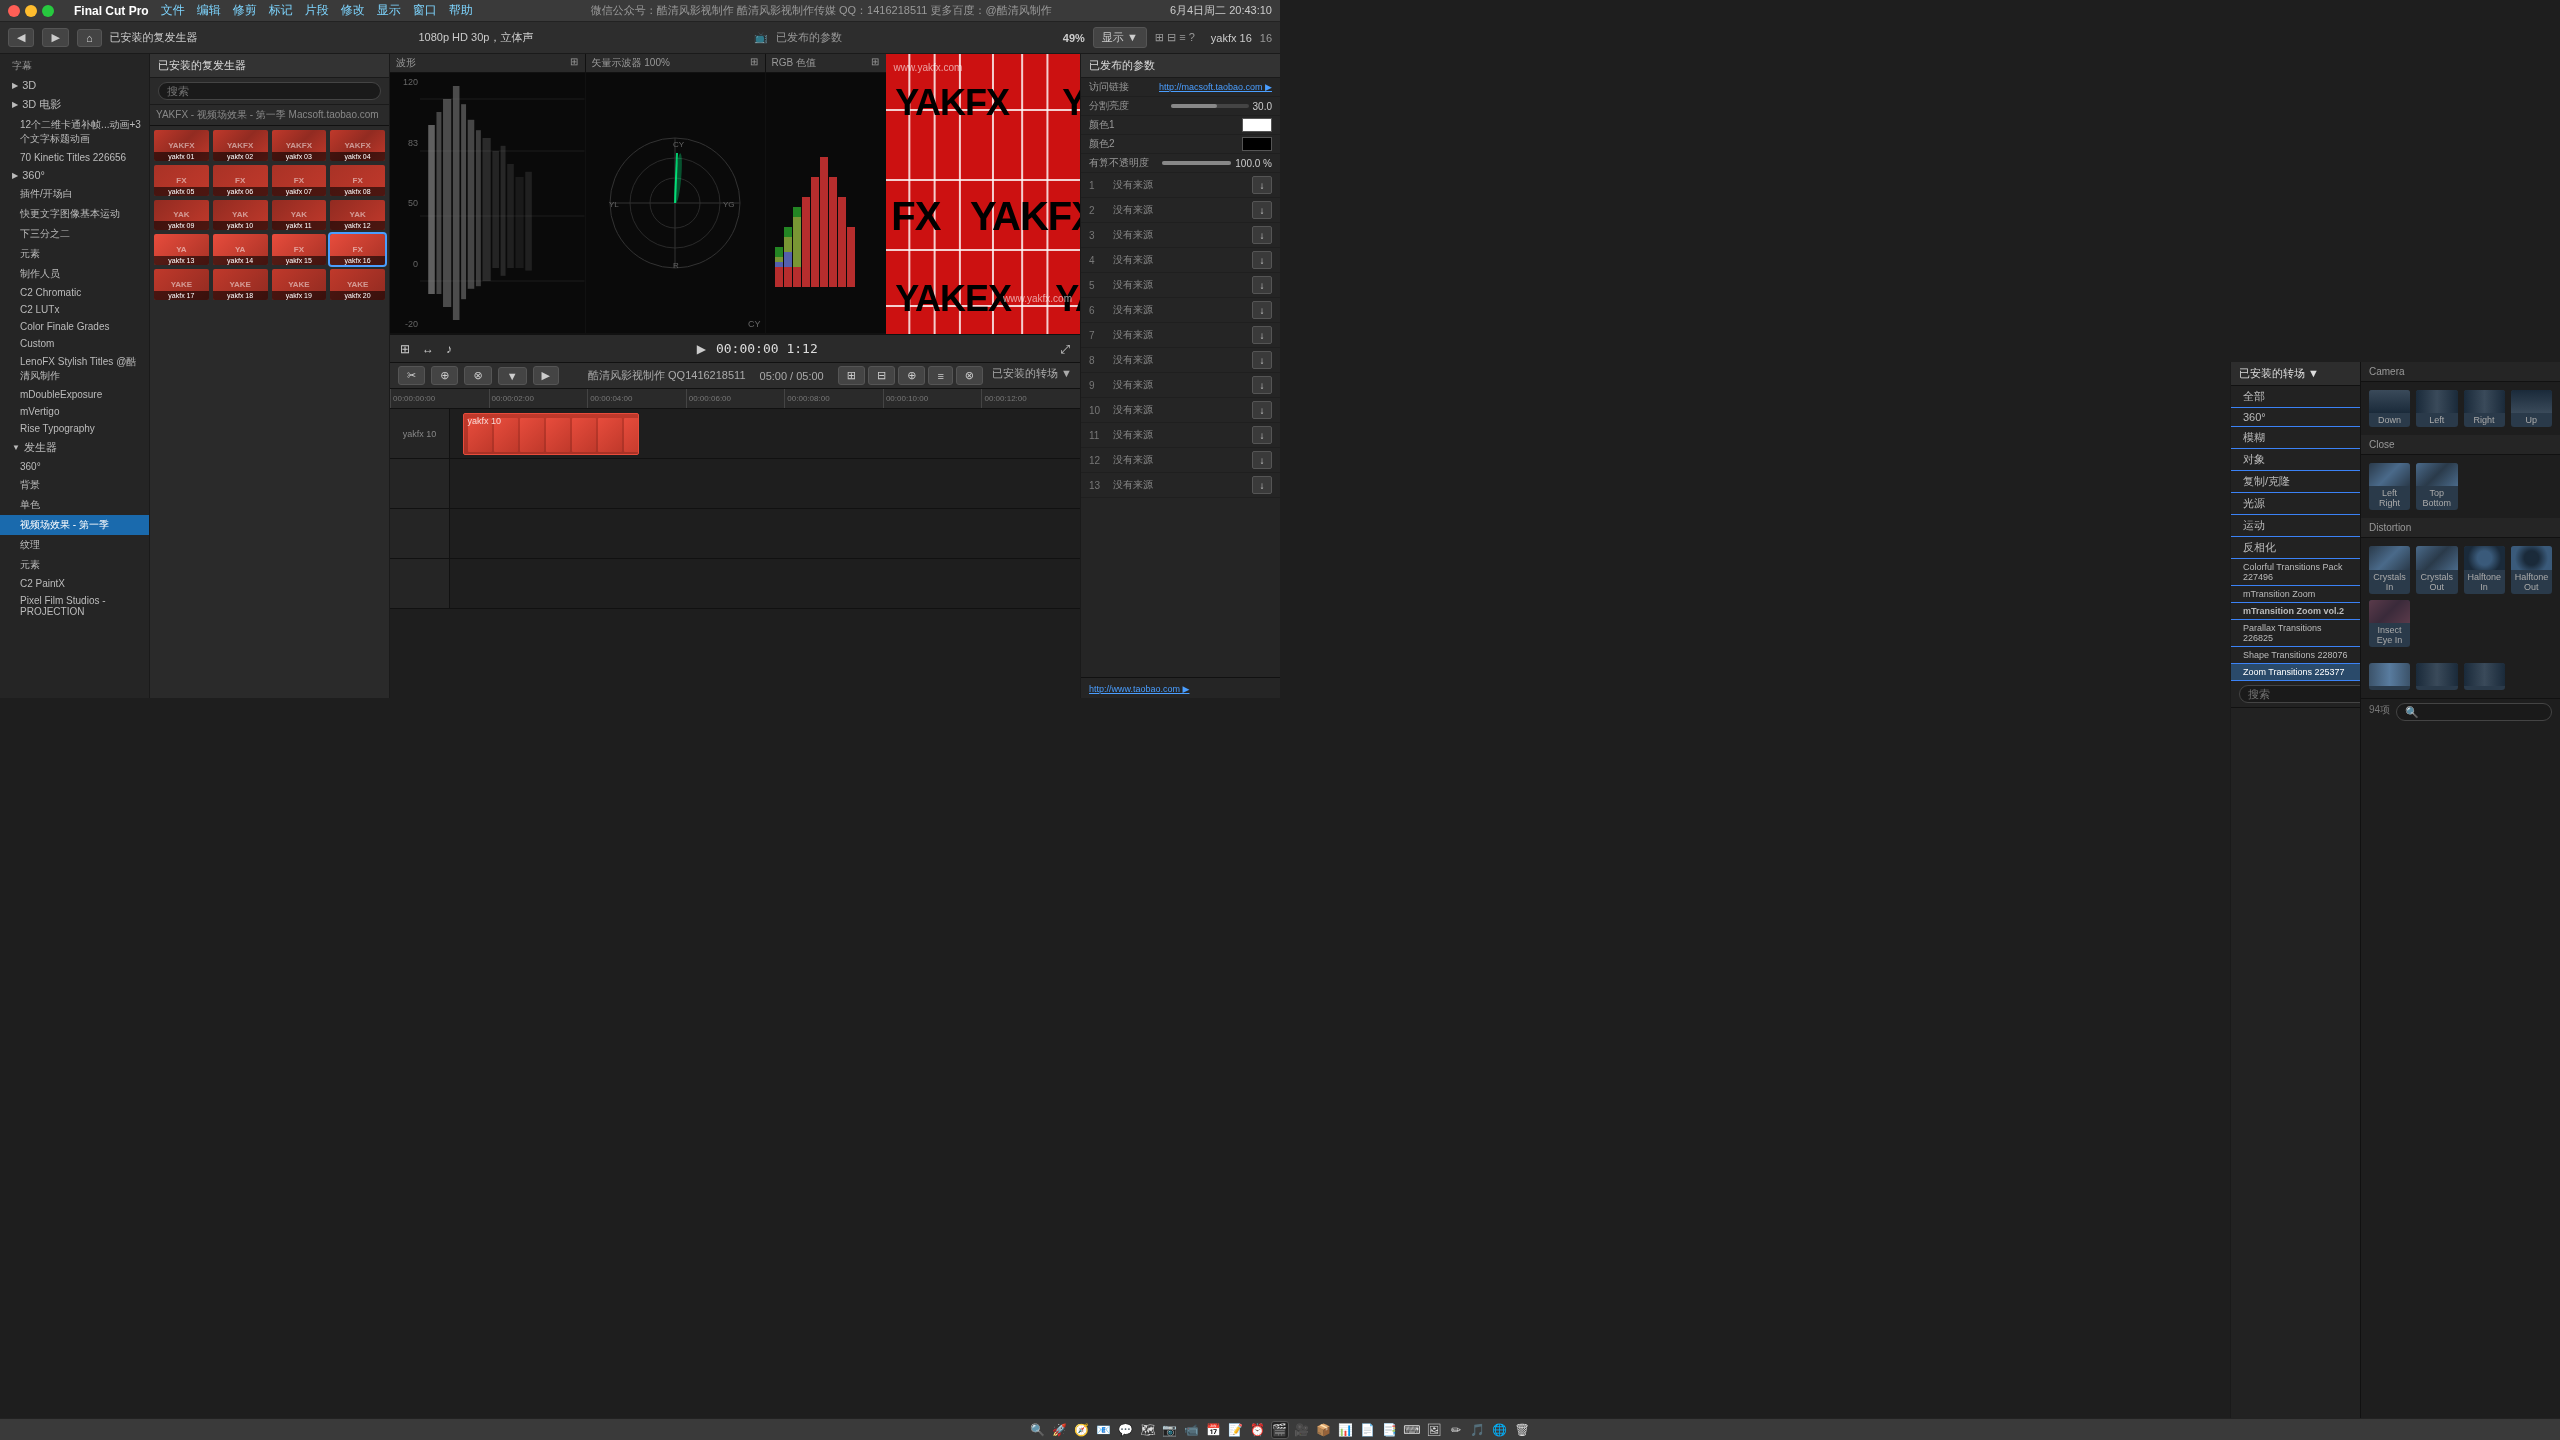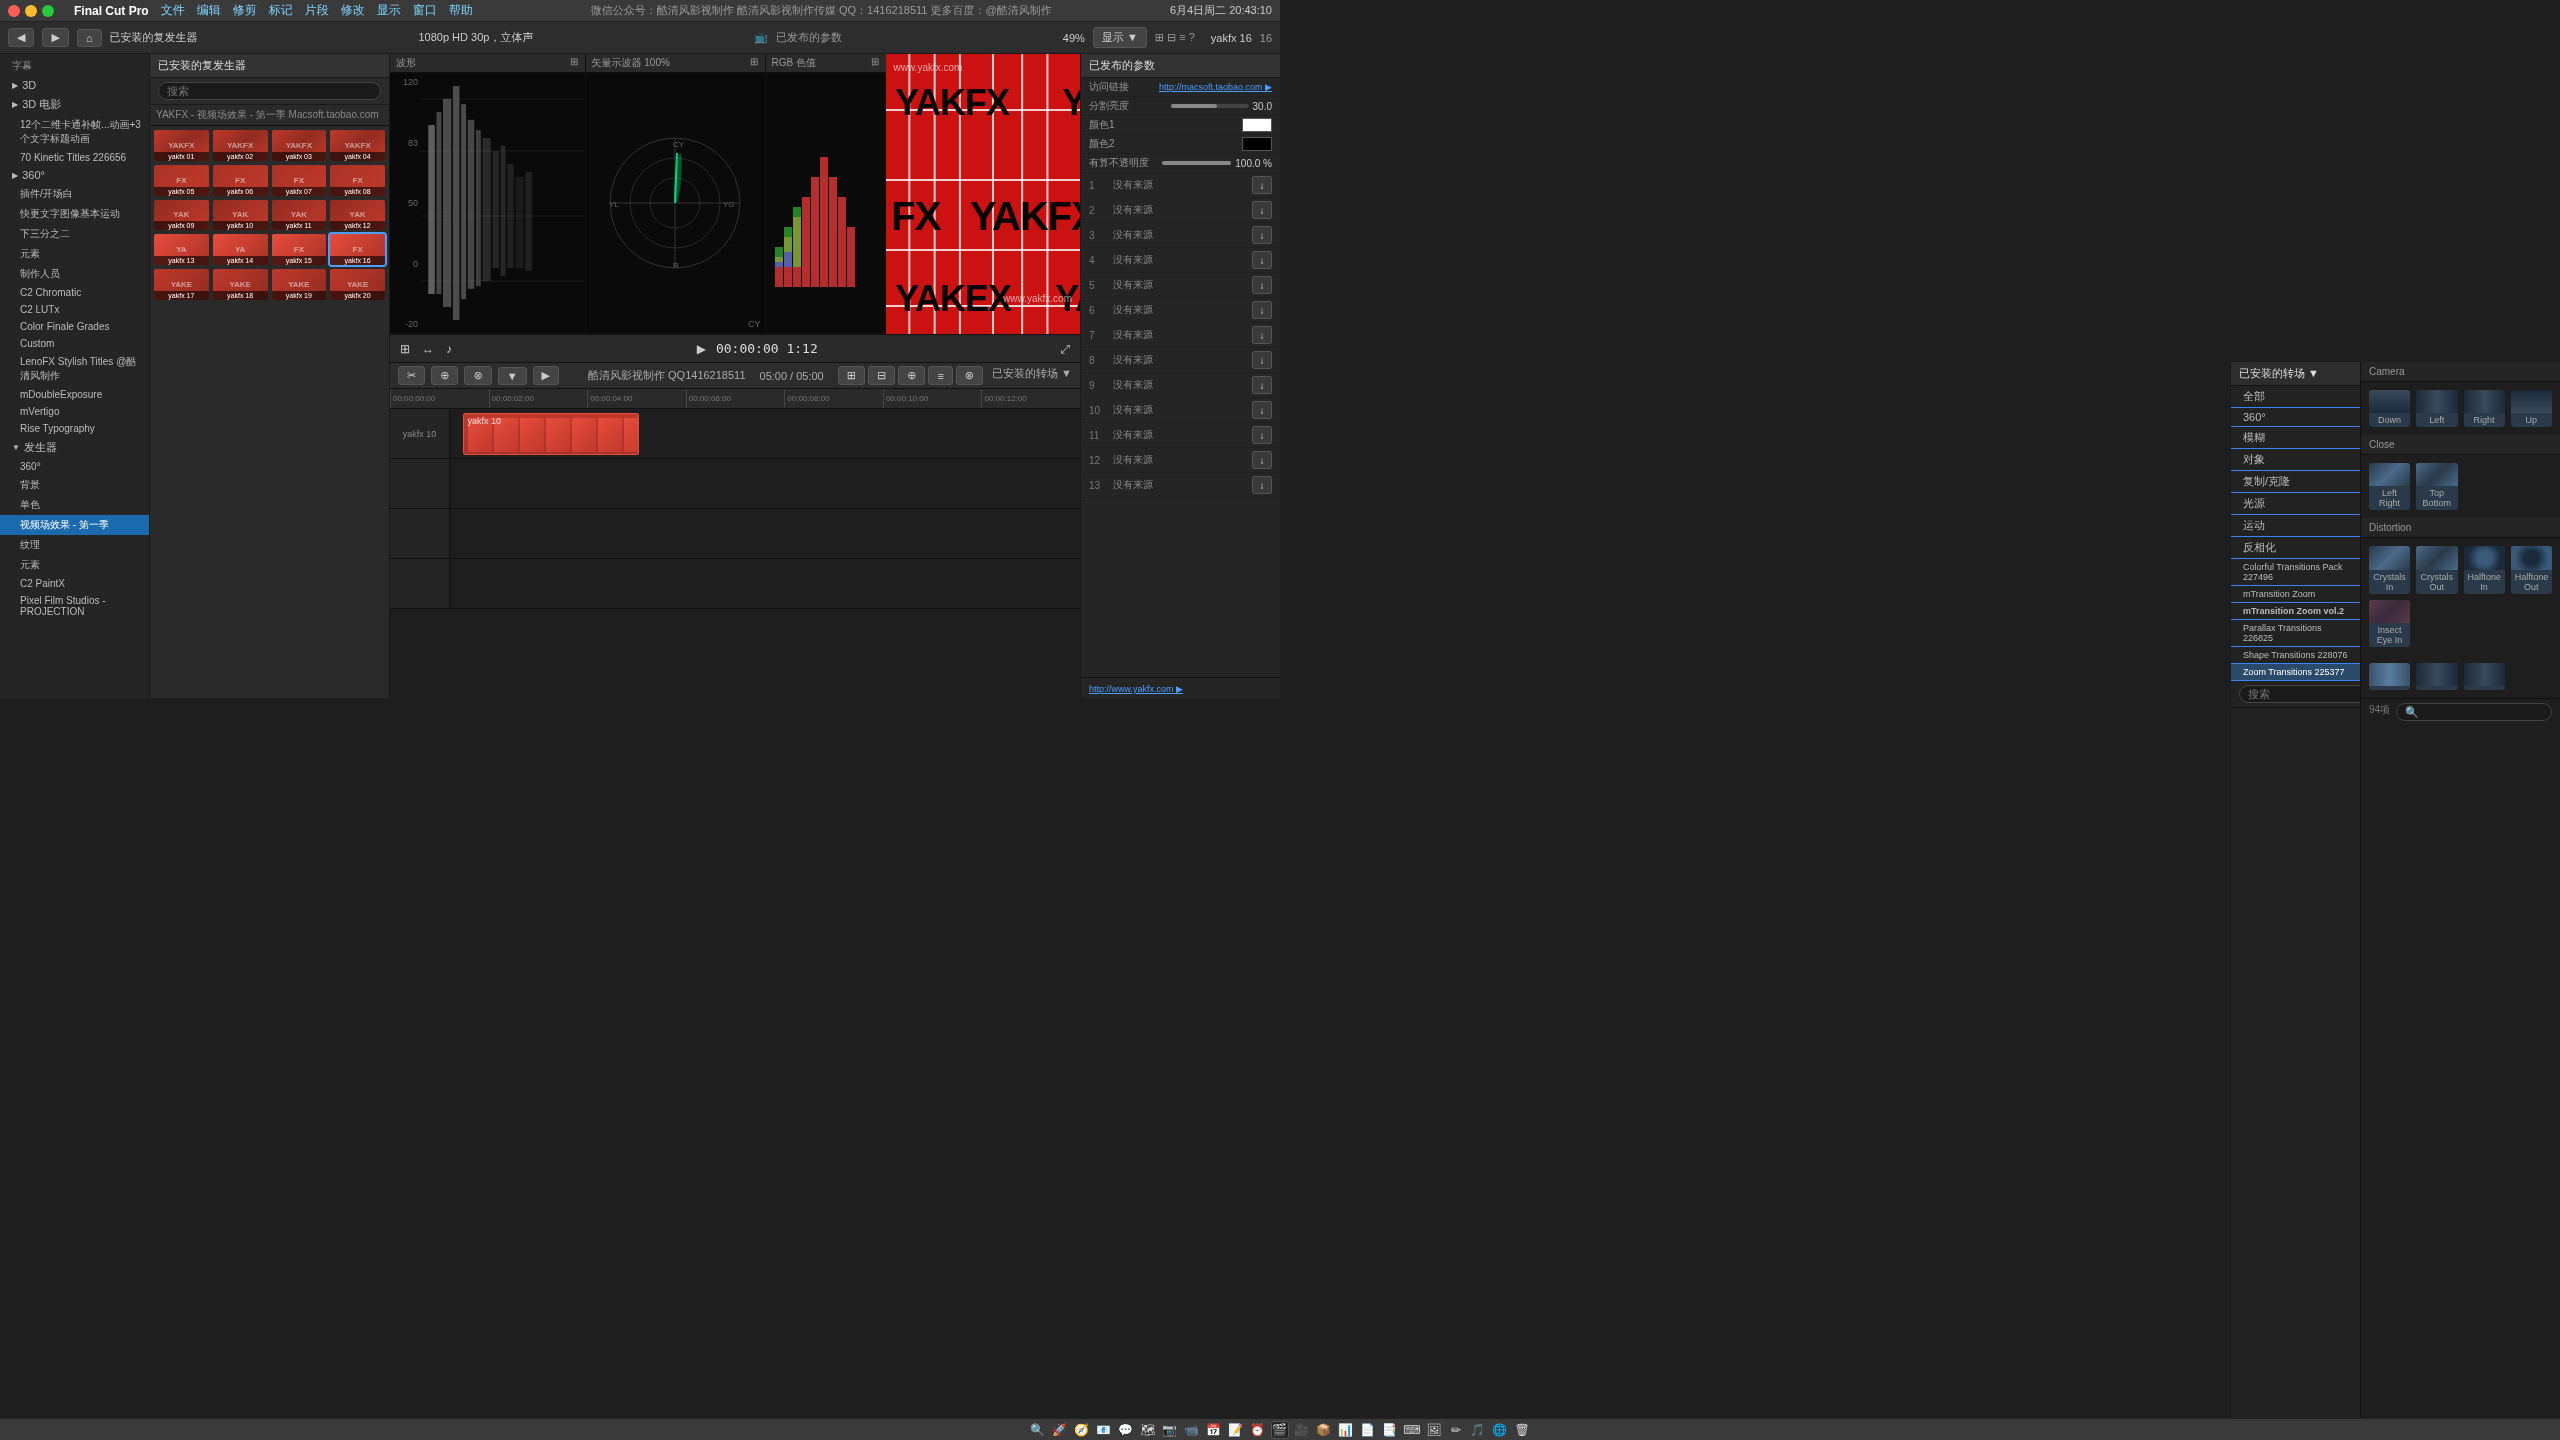--- a/index.html
+++ b/index.html
@@ -690,21 +690,21 @@
     <span>已安装的复发生器</span>
   </div>
   <div class="toolbar-spacer"></div>
   <div class="toolbar-center">
     <span>1080p HD 30p，立体声</span>
   </div>
   <div class="toolbar-spacer"></div>
   <span>📺</span>
   <span style="color:#999;font-size:11px;">已发布的参数</span>
   <div class="toolbar-spacer"></div>
-  <span style="color:#ccc;">49%</span>
+  <span style="color:#ccc;font-weight:bold;">49%</span>
   <button class="toolbar-btn">显示 ▼</button>
   <div style="display:flex;gap:3px;">
     <span style="color:#999;">⊞</span>
     <span style="color:#999;">⊟</span>
     <span style="color:#999;">≡</span>
     <span style="color:#999;">?</span>
   </div>
   <span style="color:#ccc;margin-left:8px;">yakfx 16</span>
   <span style="color:#999;">16</span>
 </div>
@@ -1242,21 +1242,21 @@
       <span class="param-source-label">没有来源</span>
       <div class="param-source-arrow">↓</div>
     </div>
     <div class="param-source-row">
       <span class="param-num">13</span>
       <span class="param-source-label">没有来源</span>
       <div class="param-source-arrow">↓</div>
     </div>
     <div style="flex:1;"></div>
     <div style="padding:4px 8px;border-top:1px solid #111;">
-      <span class="url-text">http://www.yakfx.com ▶</span>
+      <span class="url-text">http://www.taobao.com ▶</span>
     </div>
   </div>
 </div>
 
 <div class="transitions-panel" style="position:fixed;bottom:22px;right:0;top:calc(22px + 32px + 280px + 28px);width:330px;display:flex;flex-direction:row;">
 
   <div style="width:130px;background:#222;border-right:1px solid #111;overflow-y:auto;flex-shrink:0;">
     <div class="transitions-header">
       <span>已安装的转场 ▼</span>
     </div>

